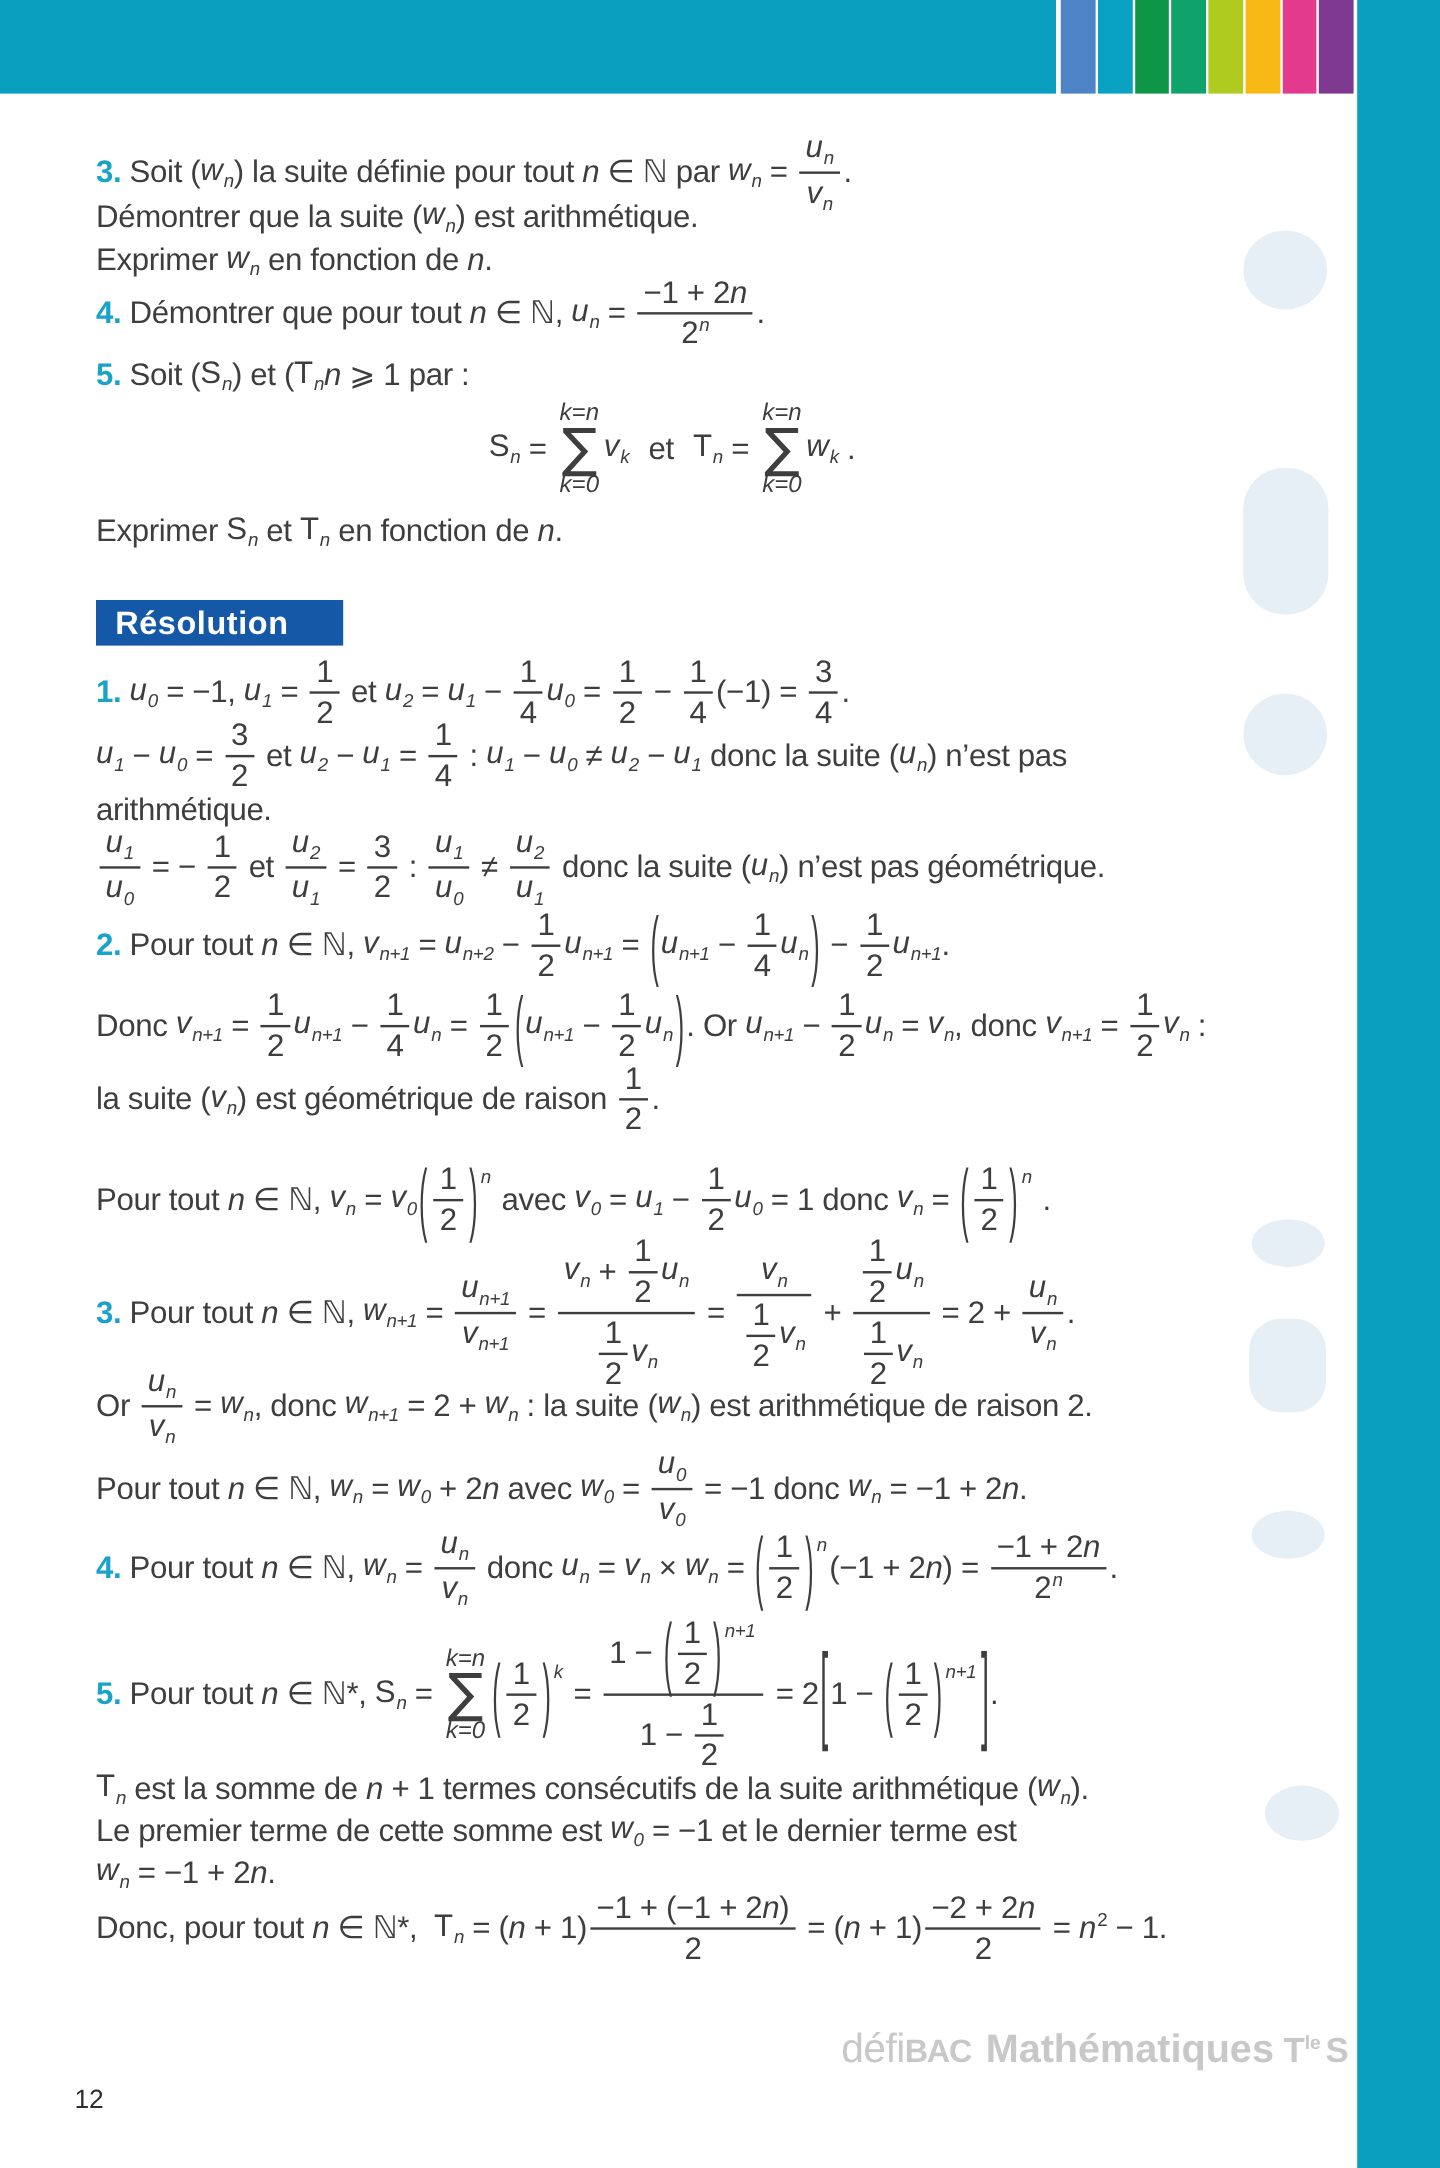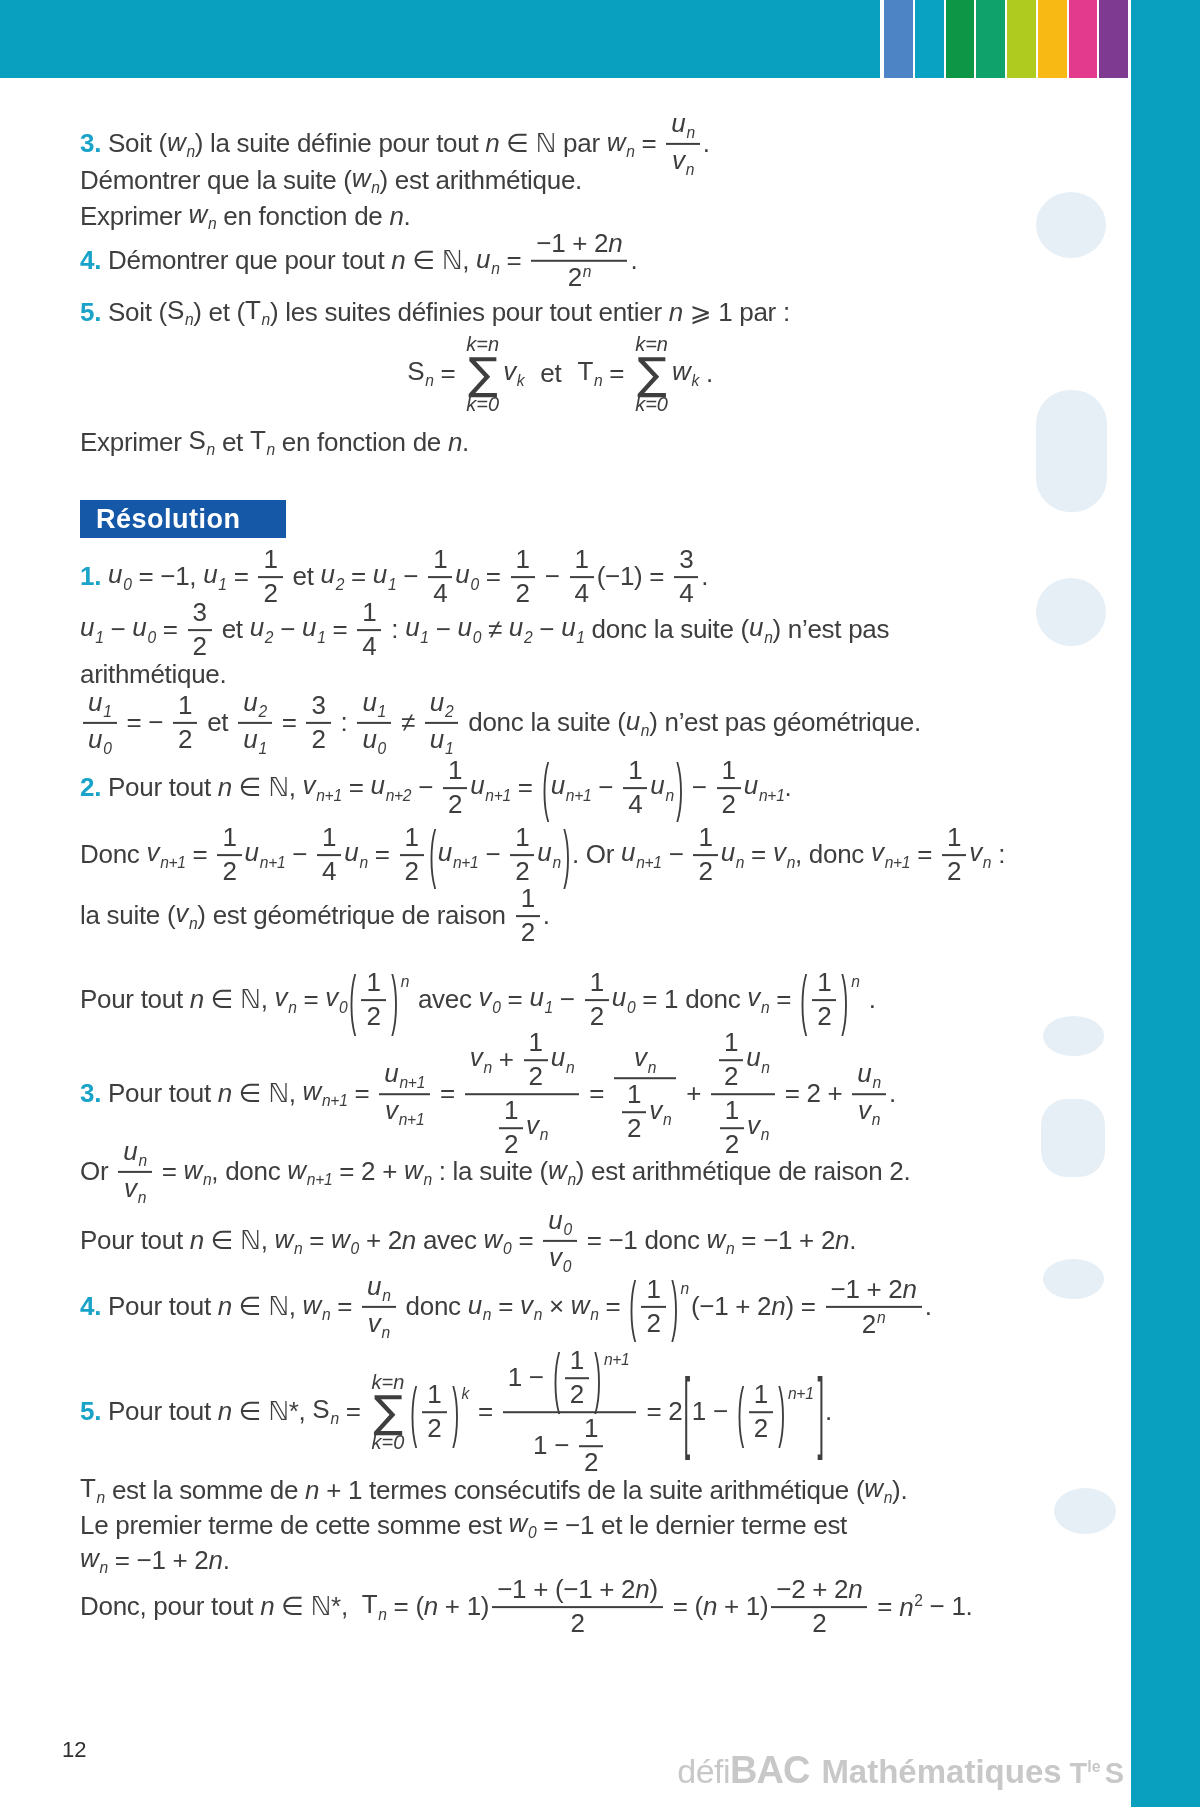--- a/index.html
+++ b/index.html
@@ -31,24 +31,24 @@
       border-bottom:2px solid var(--text);}
   .fd{display:flex;align-items:center;justify-content:center;padding:1px 5px 0 5px;}
   .sum{display:inline-flex;flex-direction:column;align-items:center;margin:0 4px;line-height:1;}
   .sum .lim{font-size:20px;font-style:italic;letter-spacing:0;}
   .sum .sig{font-size:44px;line-height:0.9;font-family:"DejaVu Sans",sans-serif;}
   .bigp{display:inline-block;font-size:28px;font-weight:300;line-height:1;margin:0 1px;}
   .sx{font-size:60%;display:inline-block;transform:translateY(-18px);font-style:italic;margin:0 2px 0 1px;}
   
   .footer-num{position:absolute;left:62px;top:1750px;transform:translateY(-50%);
               font-size:22px;color:#2f2f2f;}
-  .brand{position:absolute;right:76px;top:1770px;transform:translateY(-50%);
+  .brand{position:absolute;right:76px;top:1708px;transform:translateY(-50%);
          display:flex;align-items:baseline;color:var(--logo_gray);white-space:pre;}
   .b-defi{font-size:34px;font-weight:400;letter-spacing:-0.5px;}
-  .b-bac{font-size:38px;font-weight:700;letter-spacing:-1px;}
+  .b-bac{font-size:27px;font-weight:700;letter-spacing:-1px;}
   .b-subj{font-size:33px;font-weight:700;margin-left:12px;}
   .b-t{font-size:29px;font-weight:700;margin-left:8px;}
   .b-sup{font-size:16px;font-weight:700;}
   .b-s{font-size:29px;font-weight:700;margin-left:4px;}
 </style>
 </head>
 <body>
 
 <div class="page">
   <div class="top-band"></div>
@@ -75,21 +75,21 @@
 
   <div class="resolution">
     <span>Résolution</span>
   </div>
 
   <div id="content">
       <div class="line" style="top: 144px;"><span class="numlbl">3. </span><span class="txt">Soit (</span><span class="var"><span class="it">w</span><sub>n</sub></span><span class="txt">) la suite définie pour tout </span><span class="it">n</span><span class="txt"> ∈ ℕ par </span><span class="var"><span class="it">w</span><sub>n</sub></span><span class="txt"> = </span><span class="frac"><span class="fn"><span class="var"><span class="it">u</span><sub>n</sub></span></span><span class="fd"><span class="var"><span class="it">v</span><sub>n</sub></span></span></span><span class="txt">.</span></div>
       <div class="line" style="top: 181px;"><span class="txt">Démontrer que la suite (</span><span class="var"><span class="it">w</span><sub>n</sub></span><span class="txt">) est arithmétique.</span></div>
       <div class="line" style="top: 217px;"><span class="txt">Exprimer </span><span class="var"><span class="it">w</span><sub>n</sub></span><span class="txt"> en fonction de </span><span class="it">n</span><span class="txt">.</span></div>
       <div class="line" style="top: 261px;"><span class="numlbl">4. </span><span class="txt">Démontrer que pour tout </span><span class="it">n</span><span class="txt"> ∈ ℕ, </span><span class="var"><span class="it">u</span><sub>n</sub></span><span class="txt"> = </span><span class="frac"><span class="fn"><span class="txt">−1 + 2</span><span class="it">n</span></span><span class="fd"><span class="var"><span>2</span><sup class="it">n</sup></span></span></span><span class="txt">.</span></div>
-      <div class="line" style="top: 313px;"><span class="numlbl">5. </span><span class="txt">Soit (</span><span class="var"><span>S</span><sub>n</sub></span><span class="txt">) et (</span><span class="var"><span>T</span><sub>n</sub></span><span class="txt">) les suites définies pour tout entier </span><span class="it">n</span><span class="txt"> ⩾ 1 par :</span></div>
+      <div class="line" style="top: 313px;"><span class="numlbl">5. </span><span class="txt">Soit (</span><span class="var"><span>S</span><sub>n</sub></span><span class="txt">) et (</span><span class="var"><span>T</span><sub>n</sub></span><span class="it">n</span><span class="txt"> ⩾ 1 par :</span></div>
       <div class="line center" style="top: 374px;"><span class="var"><span>S</span><sub>n</sub></span><span class="txt"> = </span><span class="sum"><span class="lim">k=n</span><span class="sig">∑</span><span class="lim">k=0</span></span><span class="var"><span class="it">v</span><sub>k</sub></span><span style="display: inline-block; width: 16px;"></span><span class="txt">et</span><span style="display: inline-block; width: 16px;"></span><span class="var"><span>T</span><sub>n</sub></span><span class="txt"> = </span><span class="sum"><span class="lim">k=n</span><span class="sig">∑</span><span class="lim">k=0</span></span><span class="var"><span class="it">w</span><sub>k</sub></span><span class="txt"> .</span></div>
       <div class="line" style="top: 443px;"><span class="txt">Exprimer </span><span class="var"><span>S</span><sub>n</sub></span><span class="txt"> et </span><span class="var"><span>T</span><sub>n</sub></span><span class="txt"> en fonction de </span><span class="it">n</span><span class="txt">.</span></div>
       <div class="line" style="top: 577px;"><span class="numlbl">1. </span><span class="var"><span class="it">u</span><sub>0</sub></span><span class="txt"> = −1, </span><span class="var"><span class="it">u</span><sub>1</sub></span><span class="txt"> = </span><span class="frac"><span class="fn"><span class="txt">1</span></span><span class="fd"><span class="txt">2</span></span></span><span class="txt"> et </span><span class="var"><span class="it">u</span><sub>2</sub></span><span class="txt"> = </span><span class="var"><span class="it">u</span><sub>1</sub></span><span class="txt"> − </span><span class="frac"><span class="fn"><span class="txt">1</span></span><span class="fd"><span class="txt">4</span></span></span><span class="var"><span class="it">u</span><sub>0</sub></span><span class="txt"> = </span><span class="frac"><span class="fn"><span class="txt">1</span></span><span class="fd"><span class="txt">2</span></span></span><span class="txt"> − </span><span class="frac"><span class="fn"><span class="txt">1</span></span><span class="fd"><span class="txt">4</span></span></span><span class="txt">(−1) = </span><span class="frac"><span class="fn"><span class="txt">3</span></span><span class="fd"><span class="txt">4</span></span></span><span class="txt">.</span></div>
       <div class="line" style="top: 630px;"><span class="var"><span class="it">u</span><sub>1</sub></span><span class="txt"> − </span><span class="var"><span class="it">u</span><sub>0</sub></span><span class="txt"> = </span><span class="frac"><span class="fn"><span class="txt">3</span></span><span class="fd"><span class="txt">2</span></span></span><span class="txt"> et </span><span class="var"><span class="it">u</span><sub>2</sub></span><span class="txt"> − </span><span class="var"><span class="it">u</span><sub>1</sub></span><span class="txt"> = </span><span class="frac"><span class="fn"><span class="txt">1</span></span><span class="fd"><span class="txt">4</span></span></span><span class="txt"> : </span><span class="var"><span class="it">u</span><sub>1</sub></span><span class="txt"> − </span><span class="var"><span class="it">u</span><sub>0</sub></span><span class="txt"> ≠ </span><span class="var"><span class="it">u</span><sub>2</sub></span><span class="txt"> − </span><span class="var"><span class="it">u</span><sub>1</sub></span><span class="txt"> donc la suite (</span><span class="var"><span class="it">u</span><sub>n</sub></span><span class="txt">) n’est pas</span></div>
       <div class="line" style="top: 675px;"><span class="txt">arithmétique.</span></div>
       <div class="line" style="top: 723px;"><span class="frac"><span class="fn"><span class="var"><span class="it">u</span><sub>1</sub></span></span><span class="fd"><span class="var"><span class="it">u</span><sub>0</sub></span></span></span><span class="txt"> = − </span><span class="frac"><span class="fn"><span class="txt">1</span></span><span class="fd"><span class="txt">2</span></span></span><span class="txt"> et </span><span class="frac"><span class="fn"><span class="var"><span class="it">u</span><sub>2</sub></span></span><span class="fd"><span class="var"><span class="it">u</span><sub>1</sub></span></span></span><span class="txt"> = </span><span class="frac"><span class="fn"><span class="txt">3</span></span><span class="fd"><span class="txt">2</span></span></span><span class="txt"> : </span><span class="frac"><span class="fn"><span class="var"><span class="it">u</span><sub>1</sub></span></span><span class="fd"><span class="var"><span class="it">u</span><sub>0</sub></span></span></span><span class="txt"> ≠ </span><span class="frac"><span class="fn"><span class="var"><span class="it">u</span><sub>2</sub></span></span><span class="fd"><span class="var"><span class="it">u</span><sub>1</sub></span></span></span><span class="txt"> donc la suite (</span><span class="var"><span class="it">u</span><sub>n</sub></span><span class="txt">) n’est pas géométrique.</span></div>
       <div class="line" style="top: 788px;"><span class="numlbl">2. </span><span class="txt">Pour tout </span><span class="it">n</span><span class="txt"> ∈ ℕ, </span><span class="var"><span class="it">v</span><sub>n+1</sub></span><span class="txt"> = </span><span class="var"><span class="it">u</span><sub>n+2</sub></span><span class="txt"> − </span><span class="frac"><span class="fn"><span class="txt">1</span></span><span class="fd"><span class="txt">2</span></span></span><span class="var"><span class="it">u</span><sub>n+1</sub></span><span class="txt"> = </span><span class="bigp" style="transform: scale(0.75, 2.3);">(</span><span class="var"><span class="it">u</span><sub>n+1</sub></span><span class="txt"> − </span><span class="frac"><span class="fn"><span class="txt">1</span></span><span class="fd"><span class="txt">4</span></span></span><span class="var"><span class="it">u</span><sub>n</sub></span><span class="bigp" style="transform: scale(0.75, 2.3);">)</span><span class="txt"> − </span><span class="frac"><span class="fn"><span class="txt">1</span></span><span class="fd"><span class="txt">2</span></span></span><span class="var"><span class="it">u</span><sub>n+1</sub></span><span class="txt">.</span></div>
       <div class="line" style="top: 855px;"><span class="txt">Donc </span><span class="var"><span class="it">v</span><sub>n+1</sub></span><span class="txt"> = </span><span class="frac"><span class="fn"><span class="txt">1</span></span><span class="fd"><span class="txt">2</span></span></span><span class="var"><span class="it">u</span><sub>n+1</sub></span><span class="txt"> − </span><span class="frac"><span class="fn"><span class="txt">1</span></span><span class="fd"><span class="txt">4</span></span></span><span class="var"><span class="it">u</span><sub>n</sub></span><span class="txt"> = </span><span class="frac"><span class="fn"><span class="txt">1</span></span><span class="fd"><span class="txt">2</span></span></span><span class="bigp" style="transform: scale(0.75, 2.3);">(</span><span class="var"><span class="it">u</span><sub>n+1</sub></span><span class="txt"> − </span><span class="frac"><span class="fn"><span class="txt">1</span></span><span class="fd"><span class="txt">2</span></span></span><span class="var"><span class="it">u</span><sub>n</sub></span><span class="bigp" style="transform: scale(0.75, 2.3);">)</span><span class="txt">. Or </span><span class="var"><span class="it">u</span><sub>n+1</sub></span><span class="txt"> − </span><span class="frac"><span class="fn"><span class="txt">1</span></span><span class="fd"><span class="txt">2</span></span></span><span class="var"><span class="it">u</span><sub>n</sub></span><span class="txt"> = </span><span class="var"><span class="it">v</span><sub>n</sub></span><span class="txt">, donc </span><span class="var"><span class="it">v</span><sub>n+1</sub></span><span class="txt"> = </span><span class="frac"><span class="fn"><span class="txt">1</span></span><span class="fd"><span class="txt">2</span></span></span><span class="var"><span class="it">v</span><sub>n</sub></span><span class="txt"> :</span></div>
       <div class="line" style="top: 916px;"><span class="txt">la suite (</span><span class="var"><span class="it">v</span><sub>n</sub></span><span class="txt">) est géométrique de raison </span><span class="frac"><span class="fn"><span class="txt">1</span></span><span class="fd"><span class="txt">2</span></span></span><span class="txt">.</span></div>
       <div class="line" style="top: 1000px;"><span class="txt">Pour tout </span><span class="it">n</span><span class="txt"> ∈ ℕ, </span><span class="var"><span class="it">v</span><sub>n</sub></span><span class="txt"> = </span><span class="var"><span class="it">v</span><sub>0</sub></span><span class="bigp" style="transform: scale(0.75, 2.4);">(</span><span class="frac"><span class="fn"><span class="txt">1</span></span><span class="fd"><span class="txt">2</span></span></span><span class="bigp" style="transform: scale(0.75, 2.4);">)</span><span class="sx">n</span><span class="txt"> avec </span><span class="var"><span class="it">v</span><sub>0</sub></span><span class="txt"> = </span><span class="var"><span class="it">u</span><sub>1</sub></span><span class="txt"> − </span><span class="frac"><span class="fn"><span class="txt">1</span></span><span class="fd"><span class="txt">2</span></span></span><span class="var"><span class="it">u</span><sub>0</sub></span><span class="txt"> = 1 donc </span><span class="var"><span class="it">v</span><sub>n</sub></span><span class="txt"> = </span><span class="bigp" style="transform: scale(0.75, 2.4);">(</span><span class="frac"><span class="fn"><span class="txt">1</span></span><span class="fd"><span class="txt">2</span></span></span><span class="bigp" style="transform: scale(0.75, 2.4);">)</span><span class="sx">n</span><span class="txt"> .</span></div>

